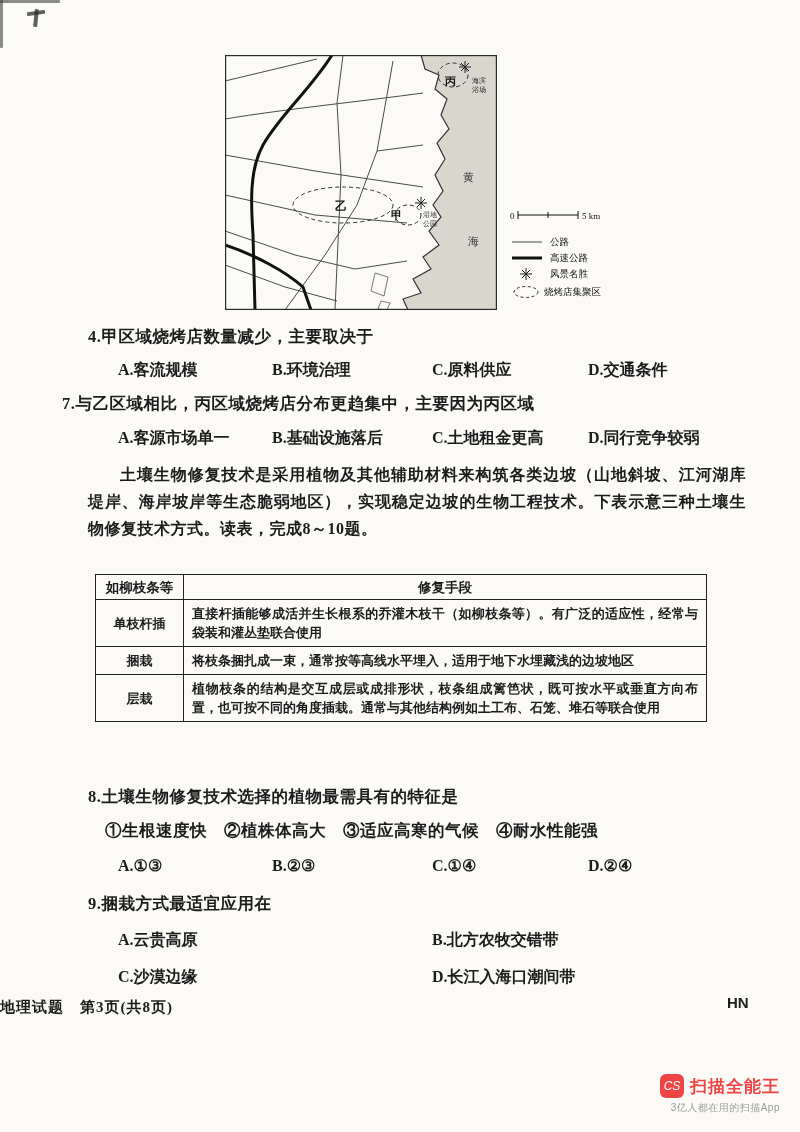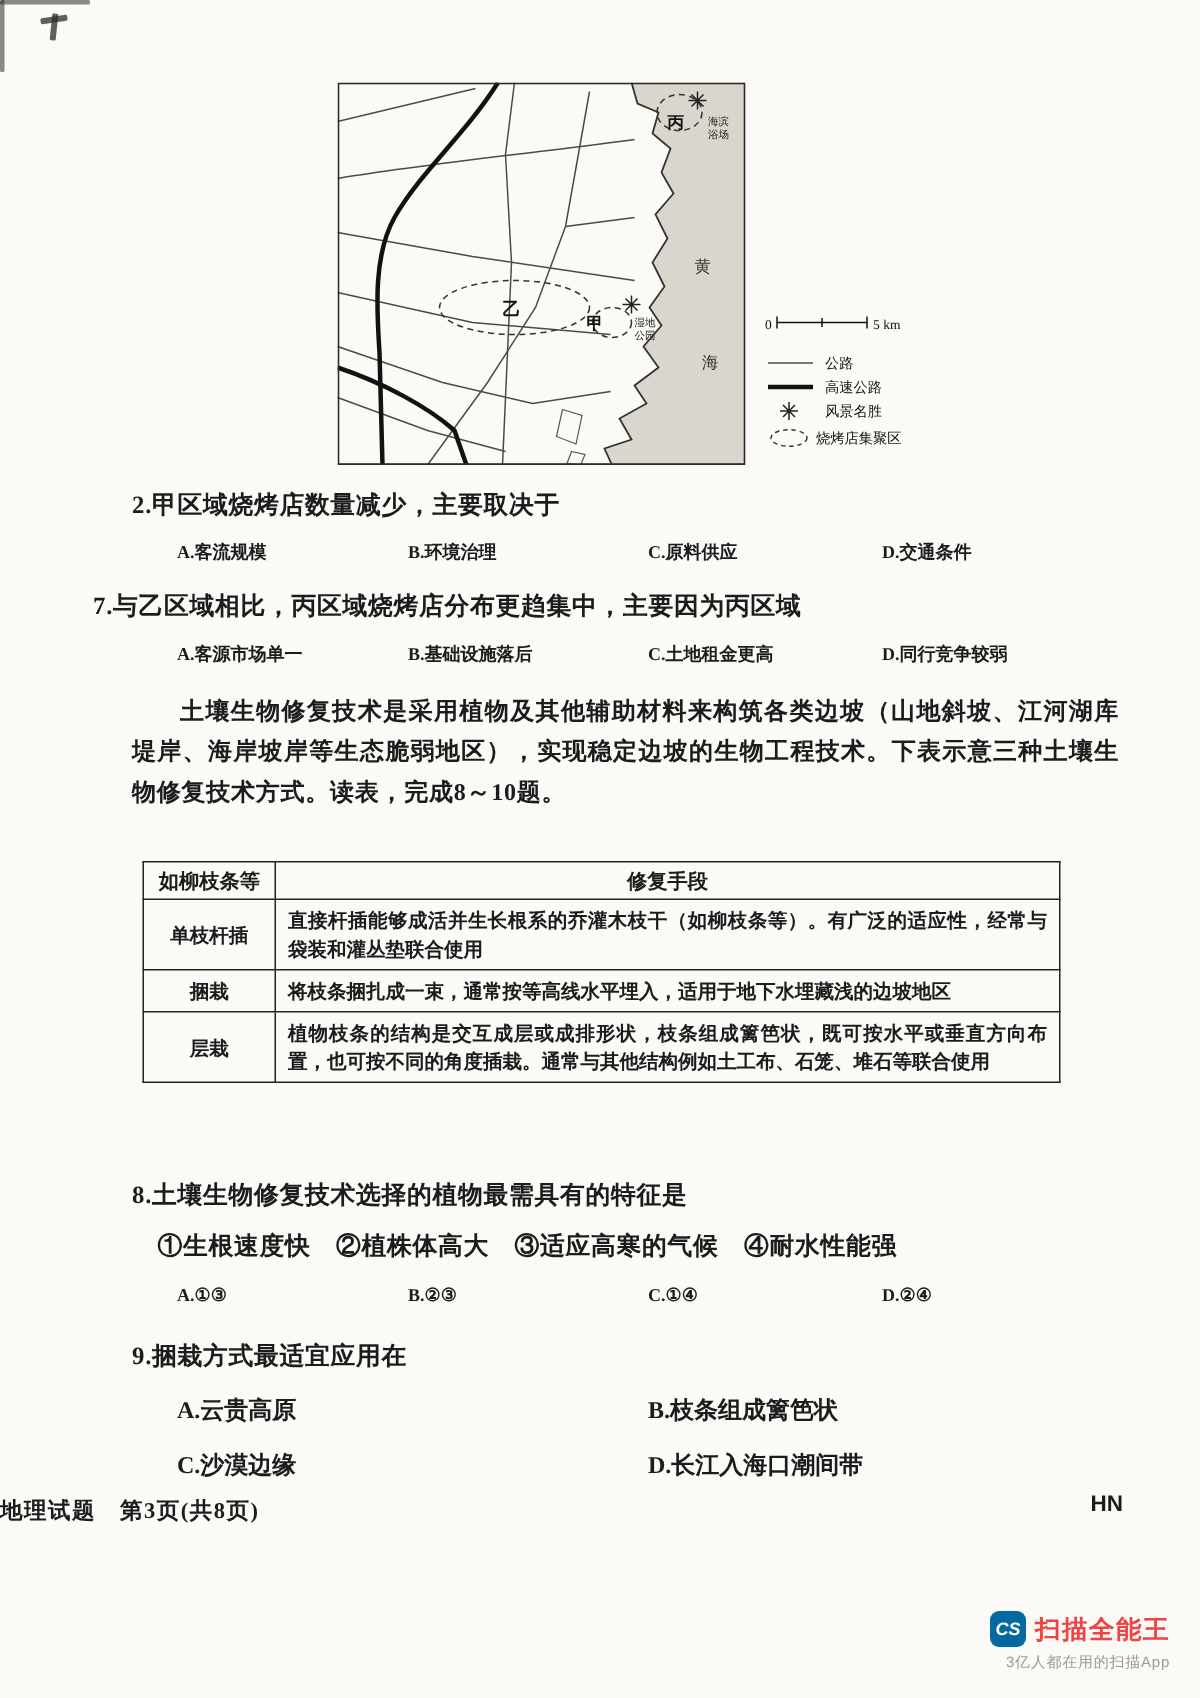--- a/index.html
+++ b/index.html
@@ -10,21 +10,21 @@
     color:#1c1c1c;
   }
   
   .artifact{position:absolute;background:#2b2b2b;opacity:.75;border-radius:1px;}
   
   .map-wrap{position:absolute;left:225px;top:55px;width:272px;height:255px;}
   .legend-wrap{position:absolute;left:508px;top:204px;width:120px;height:104px;}
   
   .stem{position:absolute;font-size:16.5px;font-weight:600;letter-spacing:.5px;white-space:nowrap;}
   .optrow{position:absolute;left:88px;width:690px;height:22px;}
-  .optrow span{position:absolute;font-size:12px;font-weight:600;white-space:nowrap;}
+  .optrow span{position:absolute;font-size:16px;font-weight:600;white-space:nowrap;}
   .opt-a{left:30px;} .opt-b{left:184px;} .opt-c{left:344px;} .opt-d{left:500px;}
   .passage{
     position:absolute;left:88px;top:461px;width:658px;
     font-size:16px;font-weight:600;line-height:27px;text-indent:32px;
     letter-spacing:.5px;text-align:justify;
   }
   
   table.bio{
     position:absolute;left:95px;top:574px;width:612px;
     border-collapse:collapse;table-layout:fixed;
@@ -42,23 +42,23 @@
   .q9opt{position:absolute;font-size:16px;font-weight:600;white-space:nowrap;}
   
   .footer-center{position:absolute;left:0;top:998px;width:800px;text-align:left;
     font-size:15px;font-weight:600;letter-spacing:1px;}
   .footer-right{position:absolute;left:727px;top:994px;font-size:15px;font-weight:700;
     font-family:"Liberation Sans",sans-serif;}
   
   .wm{position:absolute;right:20px;top:1074px;width:190px;text-align:right;
     font-family:"Liberation Sans","DejaVu Sans",sans-serif;}
   .wm-row{display:flex;align-items:center;justify-content:flex-end;gap:6px;}
-  .wm-logo{width:24px;height:24px;border-radius:6px;background:#0369a1;color:#fff;
+  .wm-logo{width:24px;height:24px;border-radius:6px;background:#ef4444;color:#fff;
     display:flex;align-items:center;justify-content:center;
-    font-size:12px;font-weight:700;font-style:italic;}
+    font-size:12px;font-weight:400;font-style:italic;}
   .wm-title{font-size:17px;font-weight:700;color:#ef4444;letter-spacing:1px;}
   .wm-sub{margin-top:3px;font-size:10px;color:#9a9a9a;letter-spacing:.5px;}
   svg text{font-family:"Liberation Serif","DejaVu Serif",serif;}
 </style>
 </head>
 <body>
 
 <div class="artifact" style="left:27px;top:11px;width:18px;height:4px;transform:rotate(-8deg);"></div>
 <div class="artifact" style="left:34px;top:9px;width:4px;height:18px;transform:rotate(6deg);"></div>
 <div class="artifact" style="left:0;top:0;width:60px;height:3px;opacity:.55;"></div>
@@ -136,21 +136,21 @@
     <g stroke="#222" stroke-width="1" fill="none">
       <path d="M14,66 L22,74 M22,66 L14,74 M18,64 L18,76 M12,70 L24,70"></path>
     </g>
     <text x="42" y="73" font-size="9.5" fill="#111">风景名胜</text>
 
     <ellipse cx="18" cy="88" rx="12" ry="5.5" fill="none" stroke="#333" stroke-width="1" stroke-dasharray="3 2.5"></ellipse>
     <text x="36" y="91" font-size="9.5" fill="#111">烧烤店集聚区</text>
   </svg>
 </div>
 
-<div class="stem" style="left:88px;top:326px;">2.甲区域烧烤店数量减少，主要取决于</div>
+<div class="stem" style="left:88px;top:326px;">4.甲区域烧烤店数量减少，主要取决于</div>
 <div class="optrow" style="top:360px;">
   <span class="opt-a">A.客流规模</span>
   <span class="opt-b">B.环境治理</span>
   <span class="opt-c">C.原料供应</span>
   <span class="opt-d">D.交通条件</span>
 </div>
 
 <div class="stem" style="left:62px;top:393px;">7.与乙区域相比，丙区域烧烤店分布更趋集中，主要因为丙区域</div>
 <div class="optrow" style="top:428px;">
   <span class="opt-a">A.客源市场单一</span>
@@ -192,21 +192,21 @@
 <div class="stem" style="left:105px;top:820px;font-weight:600;">①生根速度快　②植株体高大　③适应高寒的气候　④耐水性能强</div>
 <div class="optrow" style="top:856px;">
   <span class="opt-a">A.①③</span>
   <span class="opt-b">B.②③</span>
   <span class="opt-c">C.①④</span>
   <span class="opt-d">D.②④</span>
 </div>
 
 <div class="stem" style="left:88px;top:893px;">9.捆栽方式最适宜应用在</div>
 <span class="q9opt" style="left:118px;top:930px;">A.云贵高原</span>
-<span class="q9opt" style="left:432px;top:930px;">B.枝条组成篱笆状</span>
+<span class="q9opt" style="left:432px;top:930px;">B.北方农牧交错带</span>
 <span class="q9opt" style="left:118px;top:967px;">C.沙漠边缘</span>
 <span class="q9opt" style="left:432px;top:967px;">D.长江入海口潮间带</span>
 
 <div class="footer-center">地理试题　第3页(共8页)</div>
 <div class="footer-right">HN</div>
 
 <div class="wm">
   <div class="wm-row">
     <div class="wm-logo">CS</div>
     <div class="wm-title">扫描全能王</div>

